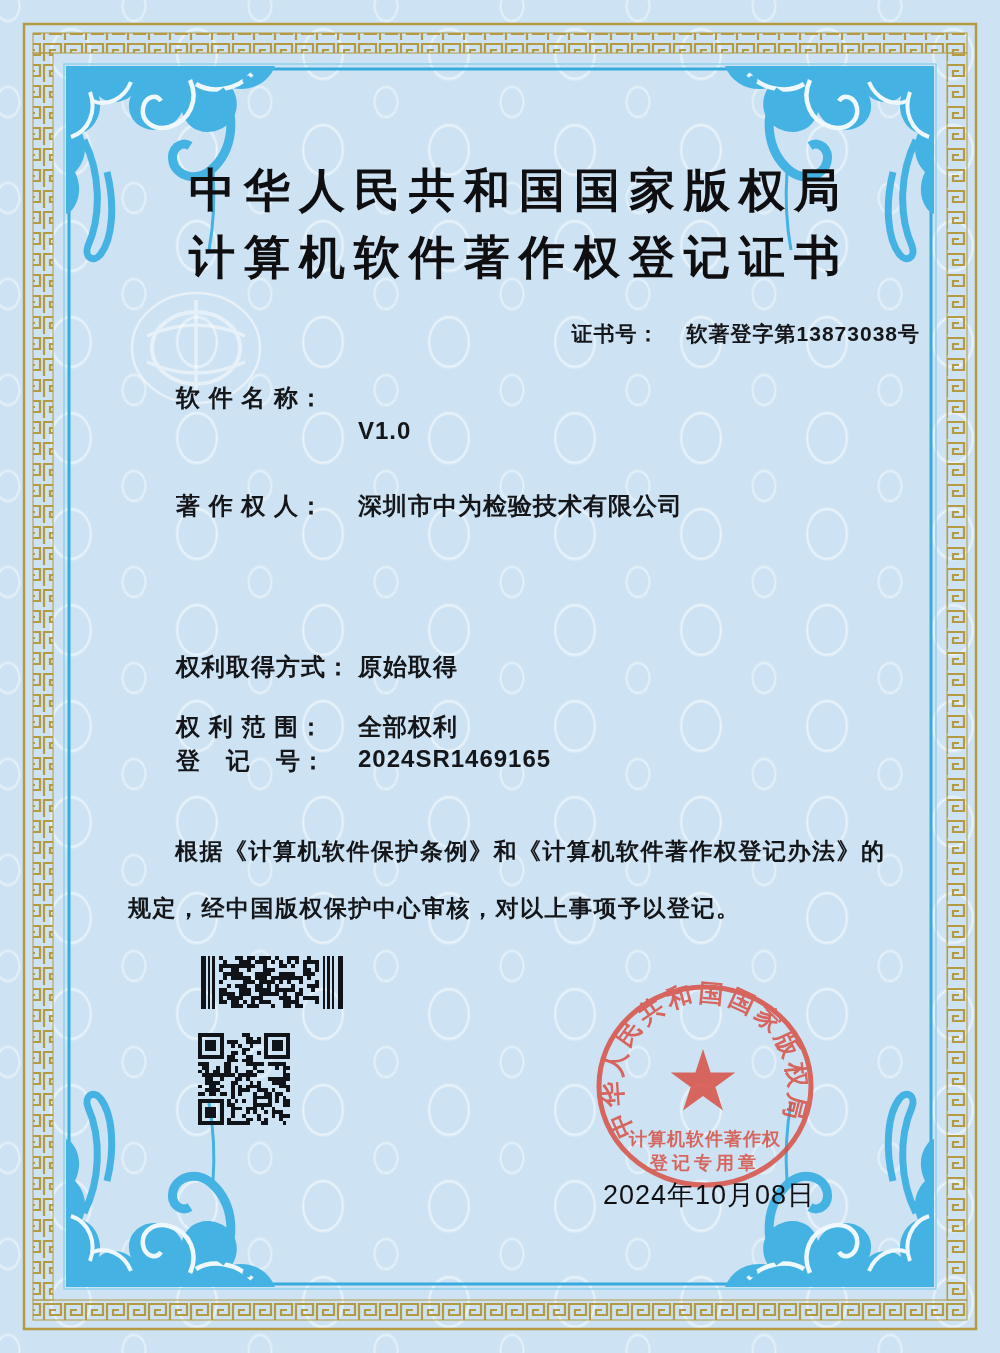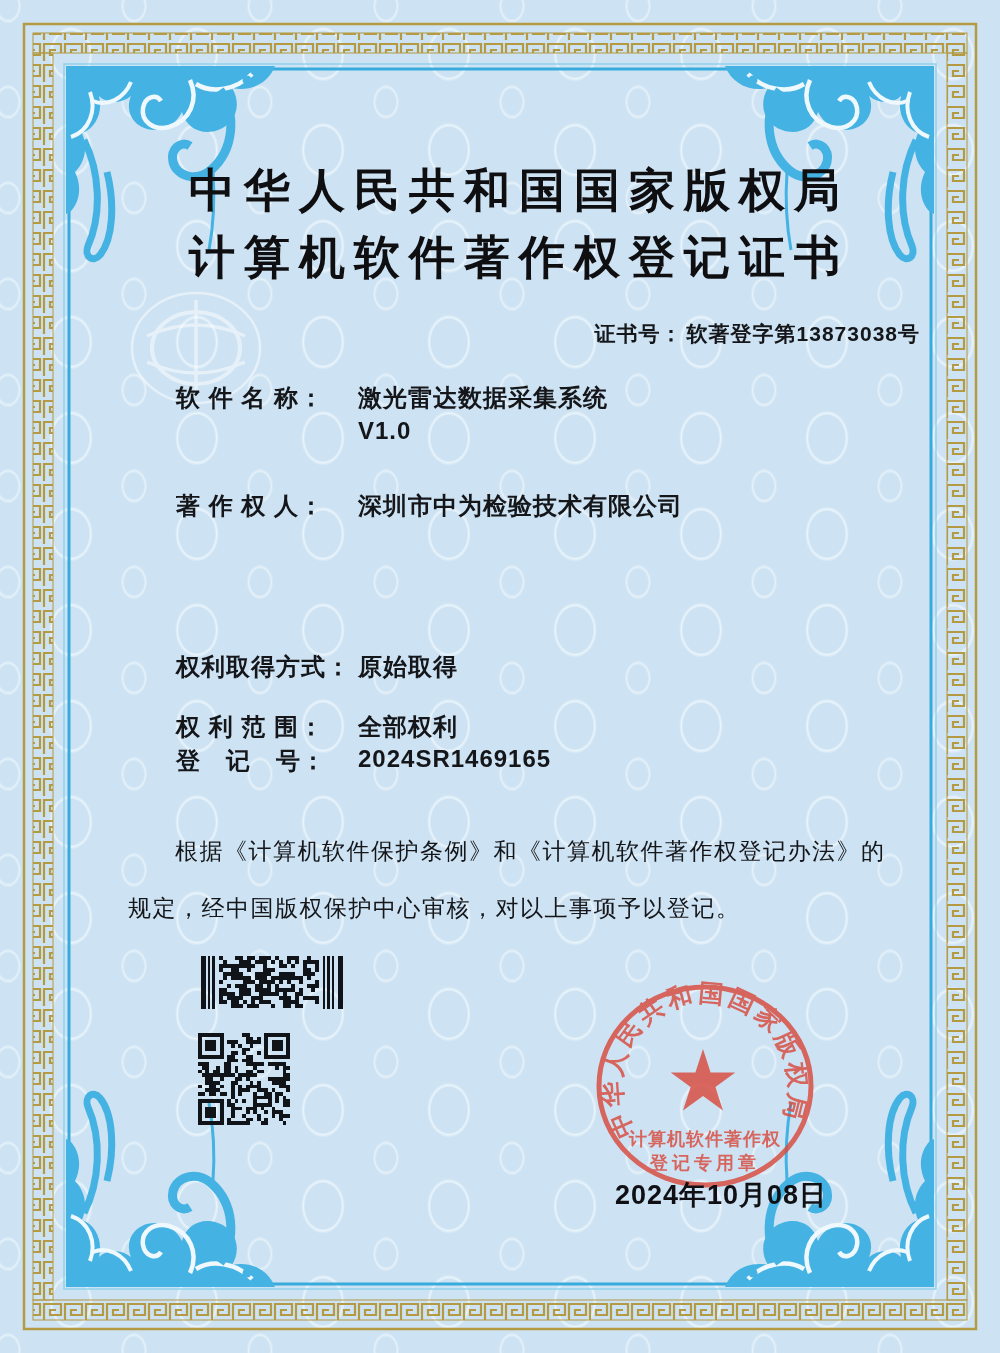--- a/index.html
+++ b/index.html
@@ -15,31 +15,31 @@
     background-size:126px 96px,126px 96px;
     background-position:8px 6px,71px 54px;
     padding-left:38px;
   }
   .frame{position:absolute;left:0;top:0;}
   .t1{position:absolute;left:0;right:0;top:160px;text-align:center;
       font-size:46px;font-weight:bold;letter-spacing:9px;color:#0f0f12;}
   .t2{position:absolute;left:0;right:0;top:227px;text-align:center;
       font-size:46px;font-weight:bold;letter-spacing:9px;color:#0f0f12;}
   .certno{position:absolute;top:320px;right:118px;font-size:21px;font-weight:bold;
-      color:#14161a;display:flex;gap:4px;letter-spacing:1px;}
+      color:#14161a;display:flex;gap:27px;letter-spacing:1px;}
   .row{position:absolute;left:128px;display:flex;font-weight:bold;font-size:24px;
       color:#14161a;letter-spacing:1px;white-space:pre;margin-left:48px;}
   .row .lbl{width:182px;flex:none;}
-  .stmt{position:absolute;font-size:23px;font-weight:normal;color:#14161a;
+  .stmt{position:absolute;font-size:23px;font-weight:bold;color:#14161a;
       letter-spacing:1.5px;white-space:nowrap;}
   .barcode{position:absolute;left:201px;top:956px;}
   .qrcode{position:absolute;left:198px;top:1033px;}
   .seal{position:absolute;left:578px;top:959px;}
-  .date{position:absolute;left:592px;top:1177px;width:258px;text-align:center;
-      font-size:27px;font-weight:bold;color:#101014;letter-spacing:1px;}
+  .date{position:absolute;left:580px;top:1177px;width:258px;text-align:center;
+      font-size:27px;font-weight:normal;color:#101014;letter-spacing:1px;}
 </style>
 </head>
 <body>
 
 <div class="page">
 
   <svg class="frame" width="1000" height="1353" viewBox="0 0 1000 1353">
     <defs>
       <pattern id="gk" width="21" height="21" patternUnits="userSpaceOnUse">
         <path d="M2,19 V2 H19 V13 H8 V8 H14" fill="none" stroke="#b49a42" stroke-width="2.2"></path>
@@ -82,21 +82,20 @@
   <div class="t1">中华人民共和国国家版权局</div>
   <div class="t2">计算机软件著作权登记证书</div>
 
   <div class="certno">
     <span>证书号：</span>
     <span>软著登字第13873038号</span>
   </div>
 
   <div class="row" style="top:382px">
     <span class="lbl">软 件 名 称：</span>
-    <span class="val">激光雷达数据采集系统</span>
   </div>
   <div class="row" style="top:417px;left:310px">
     <span class="val">V1.0</span>
   </div>
   <div class="row" style="top:490px">
     <span class="lbl">著 作 权 人：</span>
     <span class="val">深圳市中为检验技术有限公司</span>
   </div>
   <div class="row" style="top:711px">
     <span class="lbl">权 利 范 围：</span>

